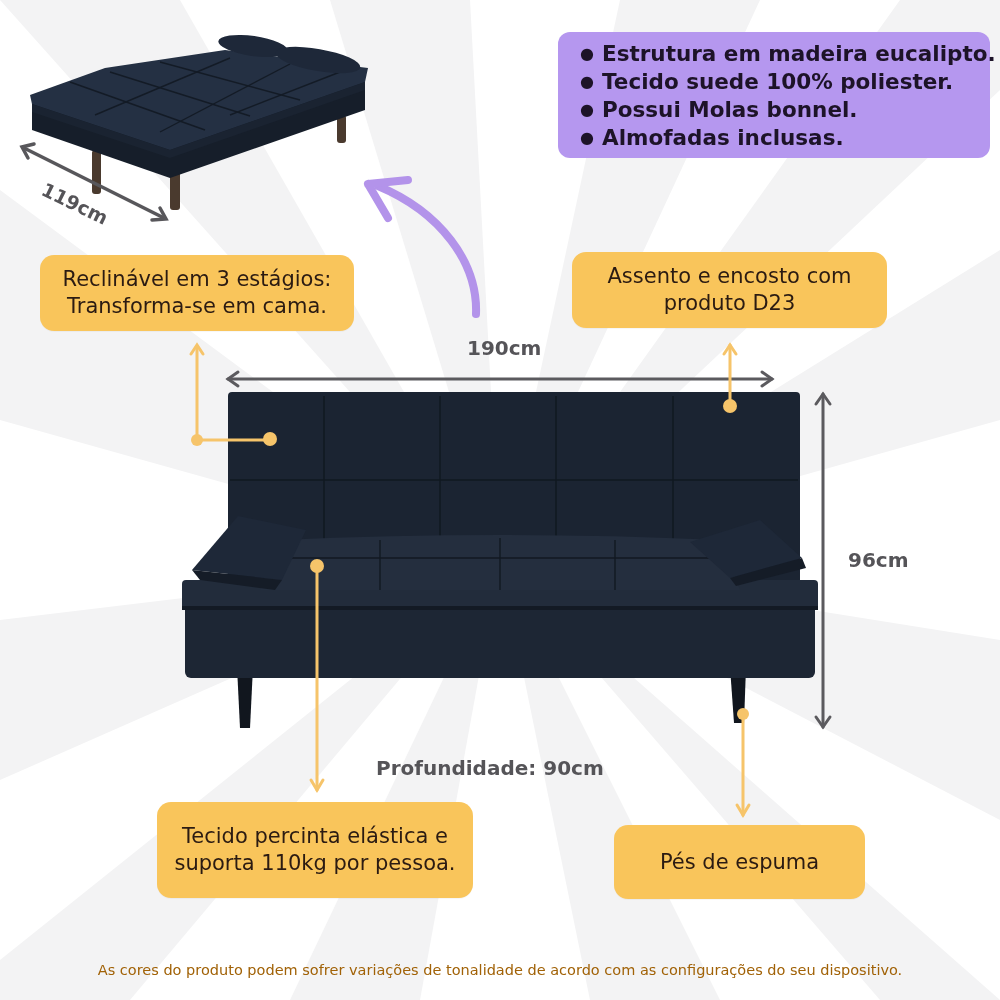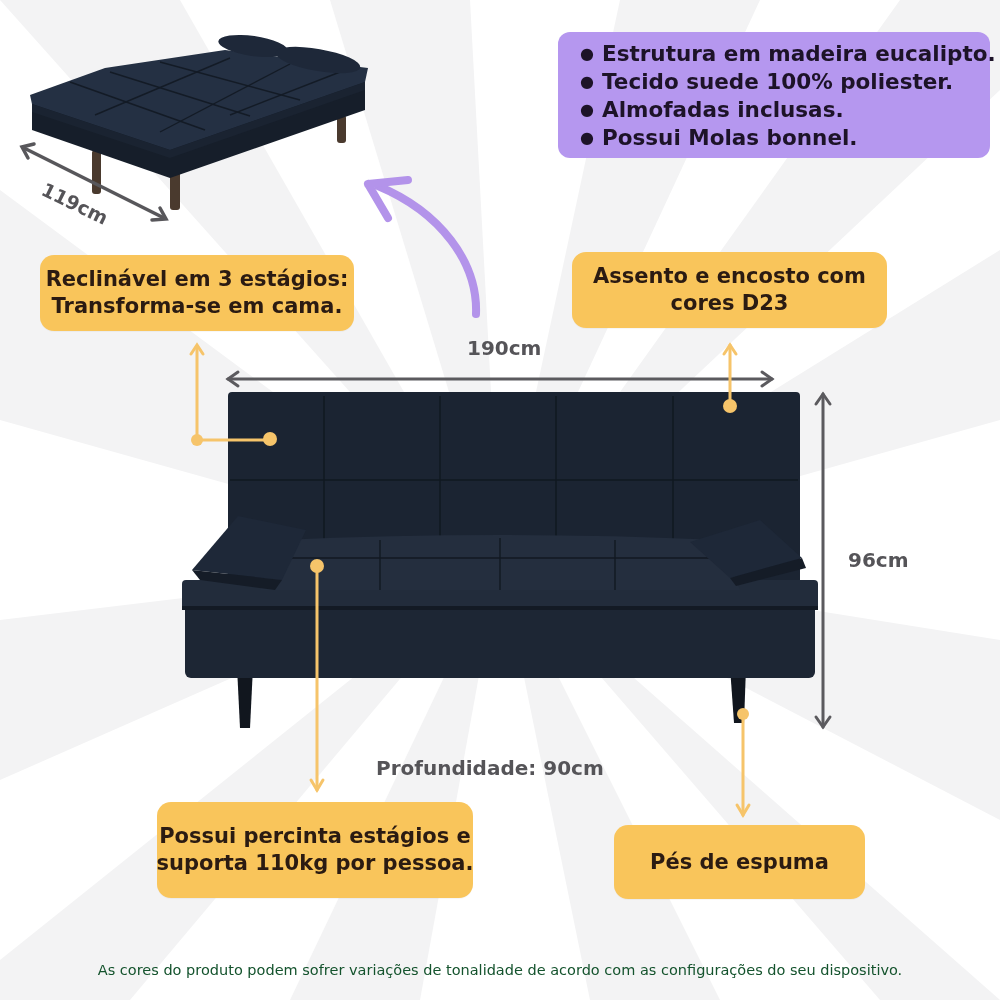--- a/index.html
+++ b/index.html
@@ -16,21 +16,20 @@
   .callout {
     position: absolute;
     background: #f9c55b;
     border-radius: 14px;
     color: #2b1b12;
     font-size: 21px;
     line-height: 27px;
     text-align: center;
     display: flex; flex-direction: column; justify-content: center; align-items: center;
     box-shadow: 0 1px 0 rgba(0,0,0,0.03);
-    font-weight: bold;
   }
   .callout span { display: block; white-space: nowrap; }
 
   .features {
     position: absolute; left: 558px; top: 32px; width: 432px; height: 126px;
     background: #b597ef; border-radius: 12px;
     padding: 8px 0 0 22px;
     font-weight: bold;
   }
   .features ul { list-style: none; }
@@ -38,21 +37,21 @@
     font-size: 21.5px; line-height: 28px; color: #1d1328; white-space: nowrap;
   }
   .features li .bullet { display: inline-block; width: 22px; font-size: 16px; vertical-align: 2px; }
 
   .dim-label {
     position: absolute; font-weight: bold; color: #555458; white-space: nowrap;
     font-family: "DejaVu Sans", sans-serif;
   }
   .disclaimer {
     position: absolute; left: 0; top: 962px; width: 1000px; text-align: center;
-    font-size: 14.5px; color: #14532d; white-space: nowrap;
+    font-size: 14.5px; color: #a16207; white-space: nowrap;
   }
 </style>
 </head>
 <body>
 
 <svg class="bg" width="1000" height="1000" viewBox="0 0 1000 1000">
   <rect width="1000" height="1000" fill="#ffffff"></rect>
   <g fill="#f3f3f4">
     <polygon points="500,560 0,0 180,0"></polygon>
     <polygon points="500,560 330,0 470,0"></polygon>
@@ -68,22 +67,22 @@
     <polygon points="500,560 0,420 0,190"></polygon>
   </g>
 </svg>
 
 <div class="layer">
 
   <div class="features">
     <ul>
       <li><span class="bullet">●</span><span>Estrutura em madeira eucalipto.</span></li>
       <li><span class="bullet">●</span><span>Tecido suede 100% poliester.</span></li>
+      <li><span class="bullet">●</span><span>Possui Molas bonnel.</span></li>
       <li><span class="bullet">●</span><span>Almofadas inclusas.</span></li>
-      <li><span class="bullet">●</span><span>Possui Molas bonnel.</span></li>
     </ul>
   </div>
 
   <svg style="position:absolute;left:0;top:20px" width="380" height="210" viewBox="0 0 380 210">
 
     <rect x="92" y="130" width="9" height="44" rx="3" fill="#4a3a2e"></rect>
     <rect x="170" y="148" width="10" height="42" rx="3" fill="#4a3a2e"></rect>
     <rect x="337" y="95" width="9" height="28" rx="3" fill="#4a3a2e"></rect>
 
     <polygon points="32,80 160,125 365,55 365,90 170,158 32,110" fill="#161e2a"></polygon>
@@ -116,21 +115,21 @@
     <path d="M8 12 L 48 8 M 8 12 L 28 46" stroke="#b393ea" stroke-width="8" fill="none" stroke-linecap="round"></path>
   </svg>
 
   <div class="callout" style="left:40px;top:255px;width:314px;height:76px;">
     <span>Reclinável em 3 estágios:</span>
     <span>Transforma-se em cama.</span>
   </div>
 
   <div class="callout" style="left:572px;top:252px;width:315px;height:76px;">
     <span>Assento e encosto com</span>
-    <span>cores D23</span>
+    <span>produto D23</span>
   </div>
 
   <svg style="position:absolute;left:170px;top:380px" width="660" height="360" viewBox="0 0 660 360">
 
     <polygon points="67,287 83,287 80,348 70,348" fill="#11161e"></polygon>
     <polygon points="560,287 576,287 574,343 564,343" fill="#11161e"></polygon>
     <rect x="90" y="287" width="8" height="10" fill="#11161e"></rect>
     <rect x="548" y="287" width="8" height="8" fill="#11161e"></rect>
 
     <rect x="58" y="12" width="572" height="200" rx="4" fill="#1b2432"></rect>
@@ -205,21 +204,21 @@
       <circle cx="317" cy="566" r="7"></circle>
       <circle cx="743" cy="714" r="6"></circle>
     </g>
   </svg>
 
   <div class="dim-label" style="left:467px;top:336px;font-size:20px;">190cm</div>
   <div class="dim-label" style="left:836px;top:548px;font-size:20px;margin-left:12px;">96cm</div>
   <div class="dim-label" style="left:376px;top:756px;font-size:20px;">Profundidade: 90cm</div>
 
   <div class="callout" style="left:157px;top:802px;width:316px;height:96px;">
-    <span>Possui percinta estágios e</span>
+    <span>Tecido percinta elástica e</span>
     <span>suporta 110kg por pessoa.</span>
   </div>
 
   <div class="callout" style="left:614px;top:825px;width:251px;height:74px;">
     <span>Pés de espuma</span>
   </div>
 
   <div class="disclaimer">As cores do produto podem sofrer variações de tonalidade de acordo com as configurações do seu dispositivo.</div>
 </div>
 

